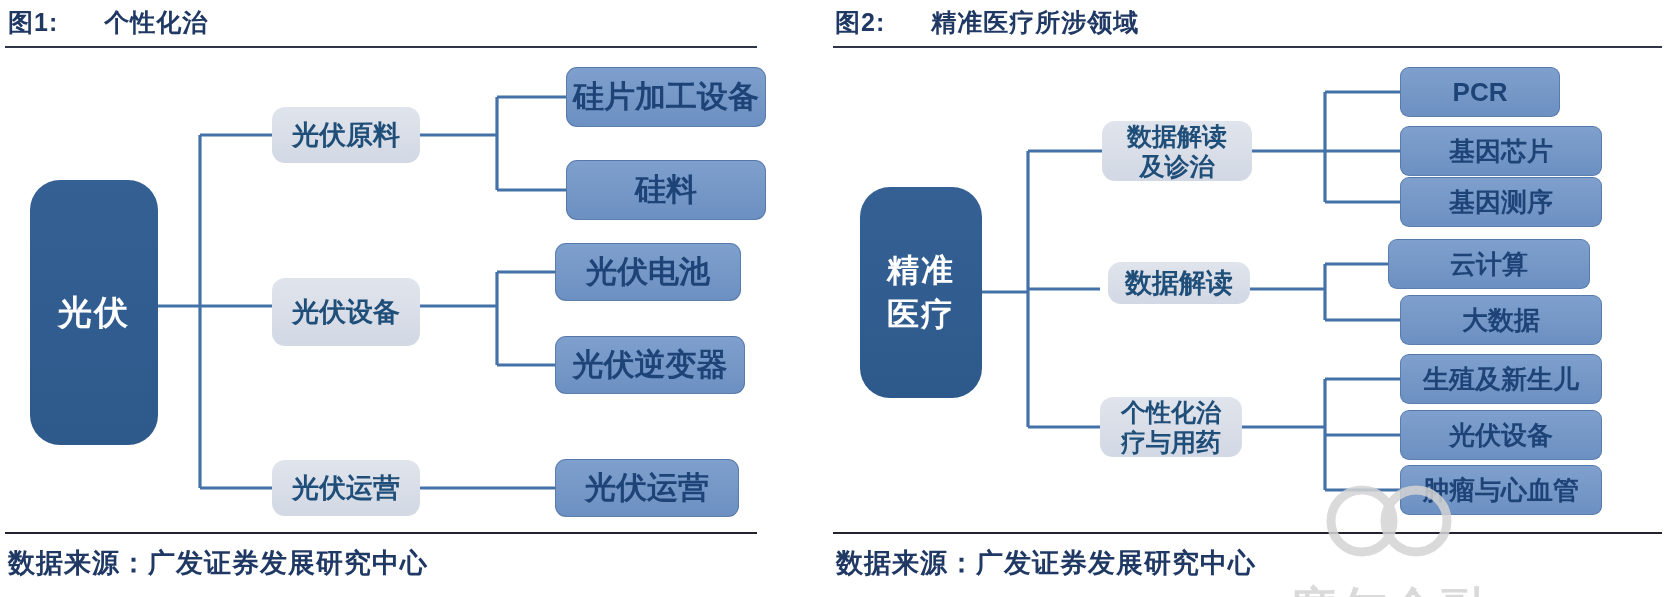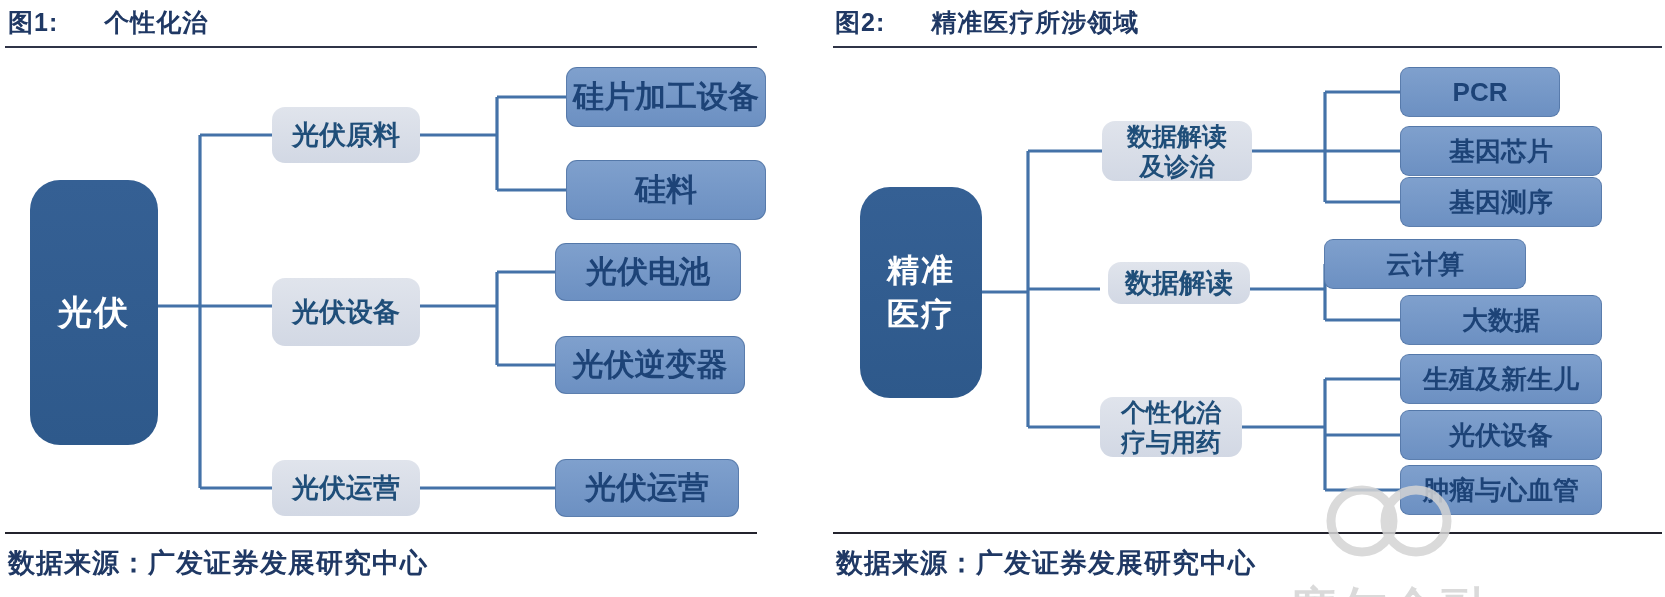--- a/index.html
+++ b/index.html
@@ -104,21 +104,21 @@
 
   <div class="node mid two-line" style="left:1102px;top:121px;width:150px;height:60px;">数据解读
 及诊治</div>
   <div class="node mid" style="left:1100px;top:262px;width:142px;height:42px;margin-left:8px;">数据解读</div>
   <div class="node mid two-line" style="left:1100px;top:397px;width:142px;height:60px;">个性化治
 疗与用药</div>
 
   <div class="node leaf r" style="left:1400px;top:67px;width:160px;height:50px;">PCR</div>
   <div class="node leaf r" style="left:1400px;top:126px;width:202px;height:50px;">基因芯片</div>
   <div class="node leaf r" style="left:1400px;top:177px;width:202px;height:50px;">基因测序</div>
-  <div class="node leaf r" style="left:1324px;top:239px;width:202px;height:50px;">云计算</div>
+  <div class="node leaf r" style="left:1388px;top:239px;width:202px;height:50px;">云计算</div>
   <div class="node leaf r" style="left:1400px;top:295px;width:202px;height:50px;">大数据</div>
   <div class="node leaf r" style="left:1400px;top:354px;width:202px;height:50px;">生殖及新生儿</div>
   <div class="node leaf r" style="left:1400px;top:410px;width:202px;height:50px;">光伏设备</div>
   <div class="node leaf r" style="left:1400px;top:465px;width:202px;height:50px;">肿瘤与心血管</div>
 
   <div class="rule bottom" style="left:833px;top:532px;width:829px;"></div>
   <div class="source" style="left:836px;top:545px;">数据来源：广发证券发展研究中心</div>
 
   <div class="watermark" style="left:1288px;top:482px;">
     <svg width="132" height="78" viewBox="0 0 132 78">

